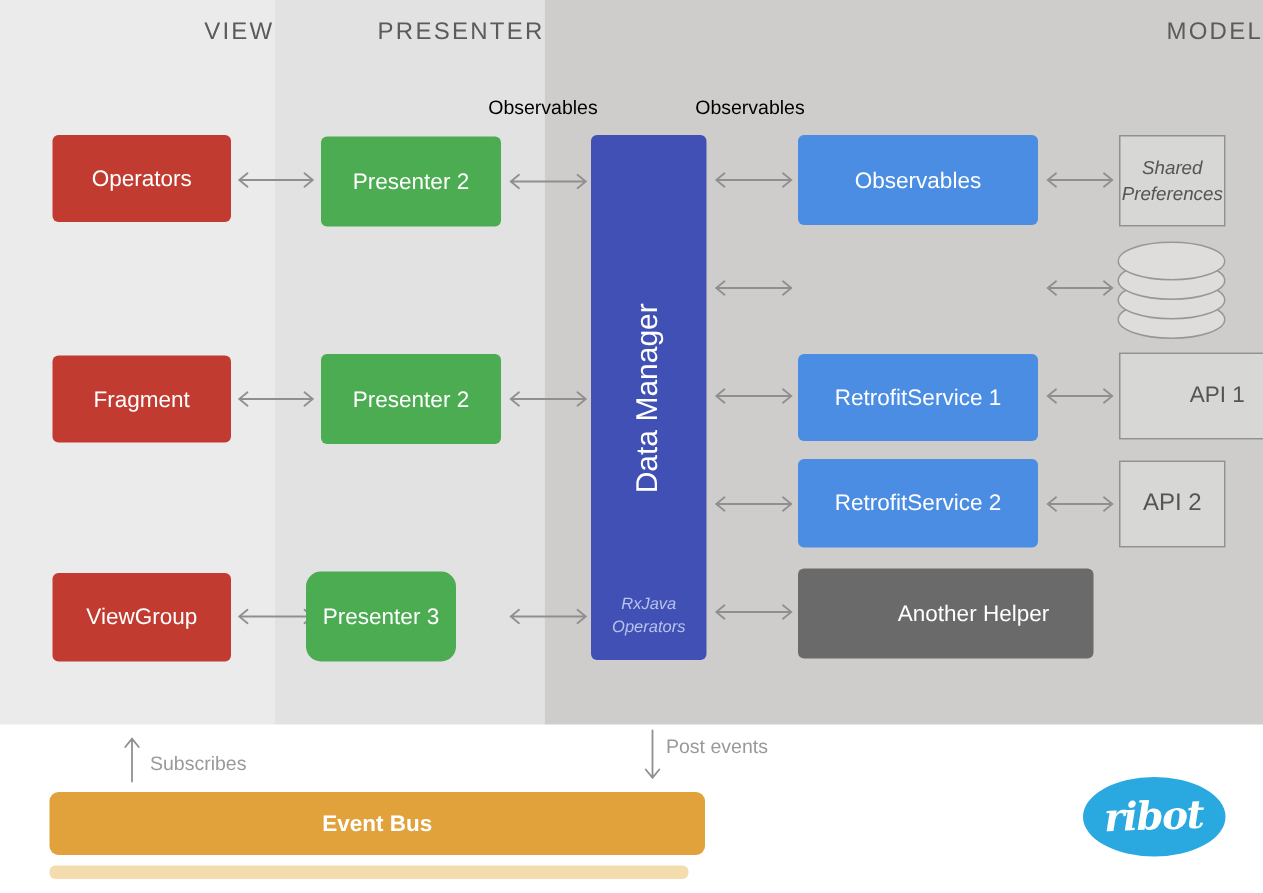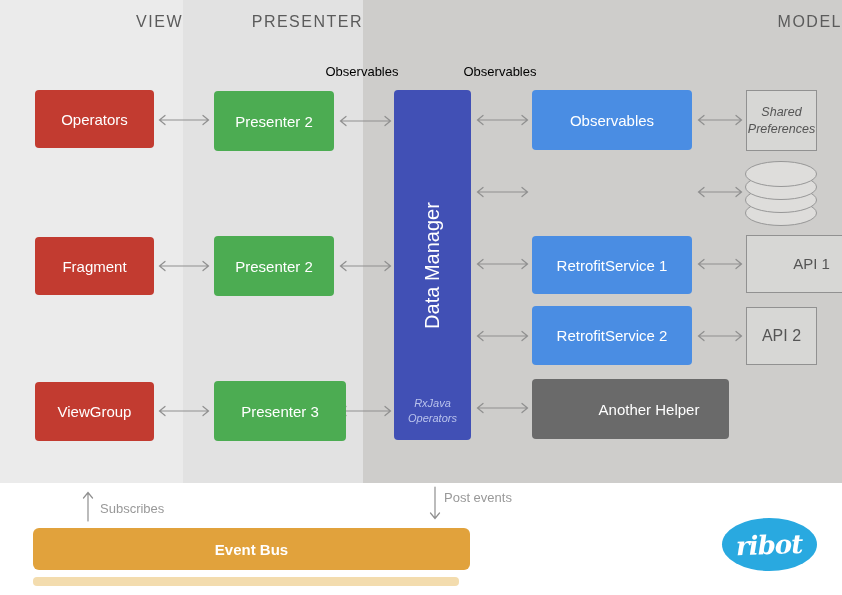--- a/index.html
+++ b/index.html
@@ -101,21 +101,21 @@
   <div class="floating-label" style="left:448px;top:64px;width:104px;text-align:center;">Observables</div>
   <div class="floating-label bus-label-gray" style="left:100px;top:501px;">Subscribes</div>
   <div class="floating-label bus-label-gray" style="left:444px;top:490px;">Post events</div>
 
   <div class="node node-red" style="left:35px;top:90px;width:119px;height:58px;">Operators</div>
   <div class="node node-red" style="left:35px;top:237px;width:119px;height:58px;">Fragment</div>
   <div class="node node-red" style="left:35px;top:382px;width:119px;height:59px;">ViewGroup</div>
 
   <div class="node node-green" style="left:214px;top:91px;width:120px;height:60px;">Presenter 2</div>
   <div class="node node-green" style="left:214px;top:236px;width:120px;height:60px;">Presenter 2</div>
-  <div class="node node-green" style="left:214px;top:381px;width:132px;height:60px;">Presenter 3</div>
+  <div class="node node-green" style="left:204px;top:381px;width:100px;height:60px;border-radius:10px;">Presenter 3</div>
 
   <div id="data-manager">
     <div class="dm-label-wrap">
       <span class="dm-label">Data Manager</span>
     </div>
     <div class="dm-sublabel preline">RxJava
 Operators</div>
   </div>
 
   <div class="node node-blue" style="left:532px;top:90px;width:160px;height:60px;">Observables</div>

